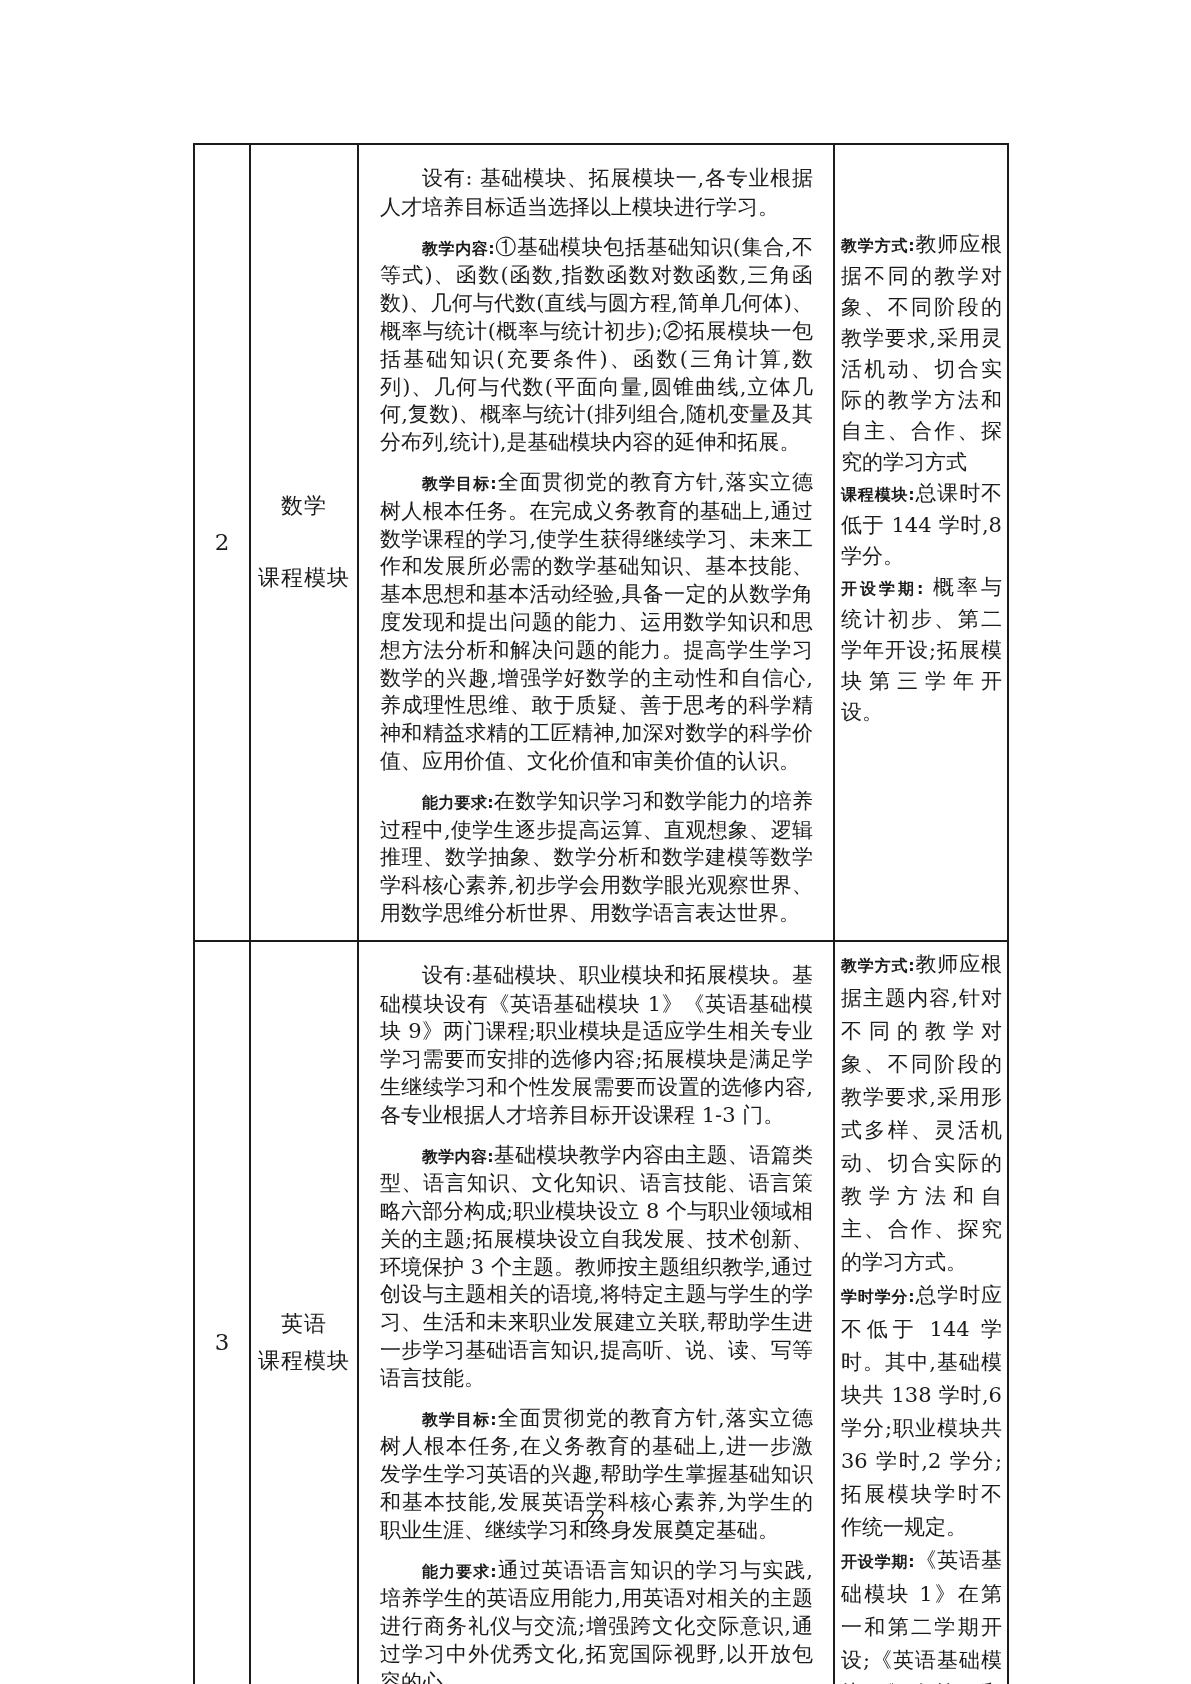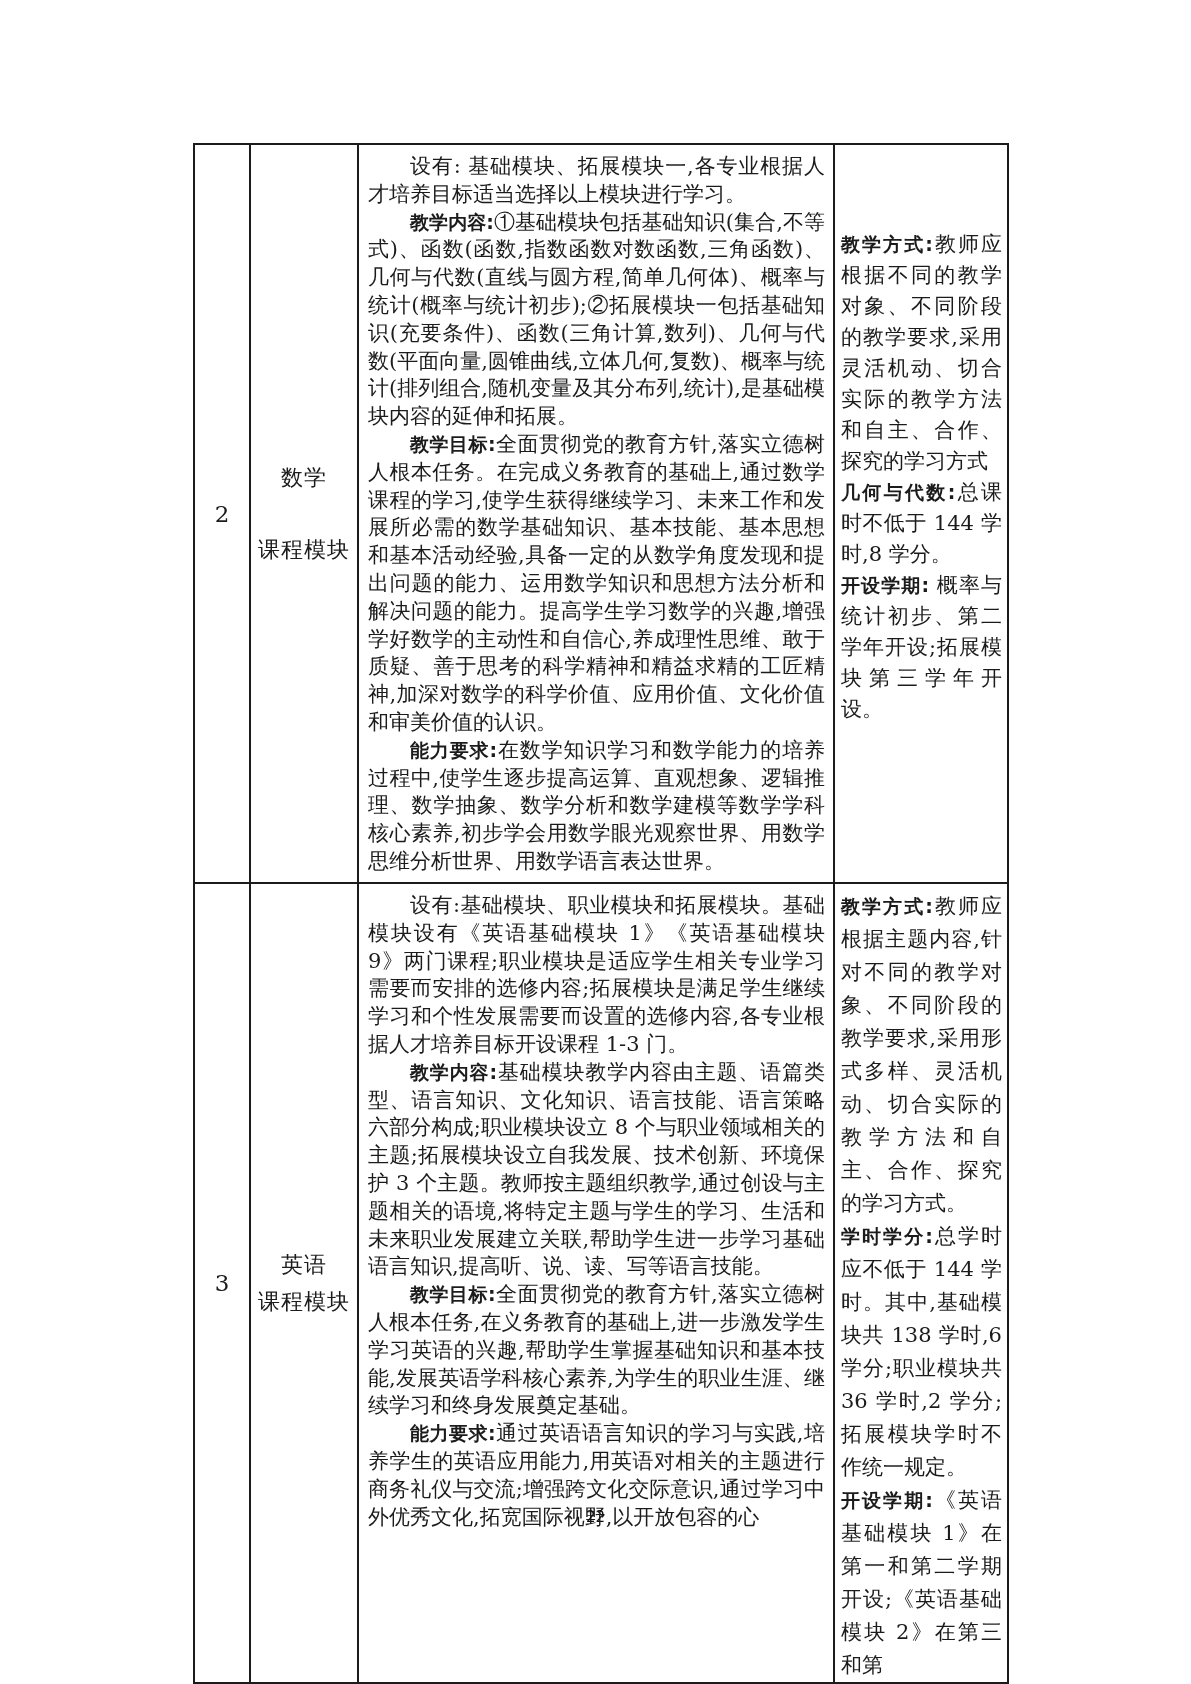--- a/index.html
+++ b/index.html
@@ -44,23 +44,23 @@
 
   td.side-cell .cell-inner{
     padding:6px 5px 0 6px;
     font-size:21px;
     text-align:justify;
     text-justify:inter-character;
   }
   tr:nth-child(1) td.side-cell .cell-inner{line-height:31px;padding-top:84px;}
   tr:nth-child(2) td.side-cell .cell-inner{line-height:33px;border-radius:20px;}
 
-  p.para{margin:0;text-indent:2em;}
+  p.para{margin:12px;text-indent:2em;}
   p.side-para{margin:0;text-indent:0;}
-  .para-label{font-weight:bold;font-family:"DejaVu Sans","Liberation Sans",sans-serif;font-size:19px;}
+  .para-label{font-weight:bold;font-family:"DejaVu Sans","Liberation Sans",sans-serif;font-size:16px;}
 
   .page-number{
     position:absolute;left:0;top:1508px;width:1191px;
     text-align:center;font-size:15px;
     font-family:"DejaVu Sans","Liberation Sans",sans-serif;
     color:#111;
   }
 </style>
 </head>
 <body>
@@ -89,21 +89,21 @@
         <div class="cell-inner">
           <p class="para"><b class="para-label"></b><span>设有: 基础模块、拓展模块一,各专业根据人才培养目标适当选择以上模块进行学习。</span></p>
           <p class="para"><b class="para-label">教学内容:</b><span>①基础模块包括基础知识(集合,不等式)、函数(函数,指数函数对数函数,三角函数)、几何与代数(直线与圆方程,简单几何体)、概率与统计(概率与统计初步);②拓展模块一包括基础知识(充要条件)、函数(三角计算,数列)、几何与代数(平面向量,圆锥曲线,立体几何,复数)、概率与统计(排列组合,随机变量及其分布列,统计),是基础模块内容的延伸和拓展。</span></p>
           <p class="para"><b class="para-label">教学目标:</b><span>全面贯彻党的教育方针,落实立德树人根本任务。在完成义务教育的基础上,通过数学课程的学习,使学生获得继续学习、未来工作和发展所必需的数学基础知识、基本技能、基本思想和基本活动经验,具备一定的从数学角度发现和提出问题的能力、运用数学知识和思想方法分析和解决问题的能力。提高学生学习数学的兴趣,增强学好数学的主动性和自信心,养成理性思维、敢于质疑、善于思考的科学精神和精益求精的工匠精神,加深对数学的科学价值、应用价值、文化价值和审美价值的认识。</span></p>
           <p class="para"><b class="para-label">能力要求:</b><span>在数学知识学习和数学能力的培养过程中,使学生逐步提高运算、直观想象、逻辑推理、数学抽象、数学分析和数学建模等数学学科核心素养,初步学会用数学眼光观察世界、用数学思维分析世界、用数学语言表达世界。</span></p>
         </div>
       </td>
       <td class="side-cell">
         <div class="cell-inner">
           <p class="side-para"><b class="para-label">教学方式:</b><span>教师应根据不同的教学对象、不同阶段的教学要求,采用灵活机动、切合实际的教学方法和自主、合作、探究的学习方式</span></p>
-          <p class="side-para"><b class="para-label">几何与代数:</b><span>总课时不低于 144 学时,8 学分。</span></p>
+          <p class="side-para"><b class="para-label">课程模块:</b><span>总课时不低于 144 学时,8 学分。</span></p>
           <p class="side-para"><b class="para-label">开设学期:</b><span> 概率与统计初步、第二学年开设;拓展模块第三学年开设。</span></p>
         </div>
       </td>
     </tr>
 
     <tr>
       <td class="num-cell">
         <span>3</span>
       </td>
       <td class="course-cell">

